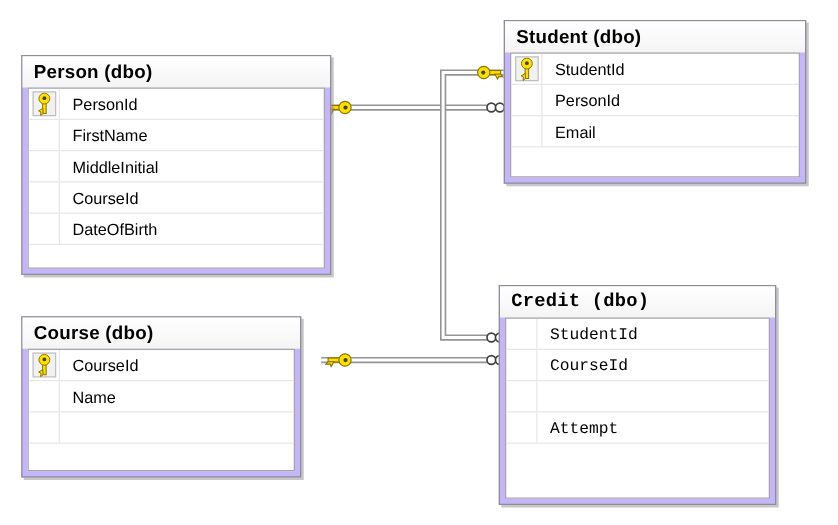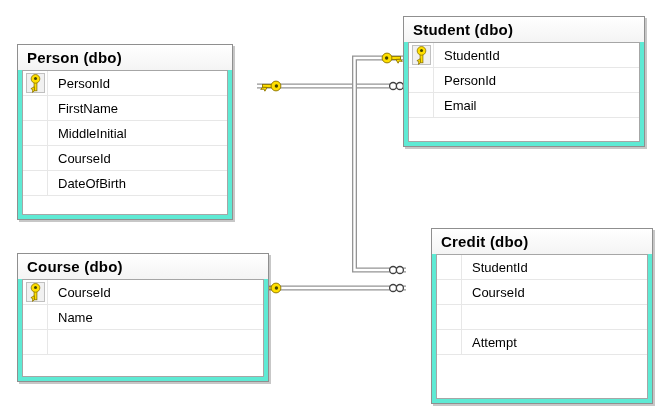--- a/index.html
+++ b/index.html
@@ -11,26 +11,26 @@
   *{box-sizing:border-box; margin:0; padding:0;}
   html,body{width:670px; height:420px; overflow:hidden;}
   body{background:var(--canvas-bg); font-family:"Liberation Sans", sans-serif;}
   #canvas{position:relative; width:670px; height:420px; background:var(--canvas-bg);}
   #connectors{position:absolute; left:0; top:0;}
   .tube-o{stroke:var(--connector-gray); stroke-width:5; fill:none; stroke-linejoin:miter;}
   .tube-i{stroke:#ffffff; stroke-width:2.4; fill:none; stroke-linejoin:miter;}
   .key-fill{fill:var(--key-yellow); stroke:var(--key-outline); stroke-width:0.9;}
   .key-hole{fill:#454500; stroke:none;}
   .inf{fill:#ffffff; stroke:var(--icon-stroke); stroke-width:1.3;}
-  .tbl{position:absolute; background:#5eead4; border:1px solid var(--table-border);
+  .tbl{position:absolute; background:#c4b5fd; border:1px solid var(--table-border);
        box-shadow:2px 2px 0 rgba(130,130,130,0.45);}
-  #tbl-person{left:17px; top:44px; width:216px; height:176px;}
+  #tbl-person{left:17px; top:44px; width:248px; height:176px;}
   #tbl-student{left:403px; top:16px; width:242px; height:131px;}
-  #tbl-course{left:17px; top:253px; width:252px; height:129px;}
-  #tbl-credit{left:431px; top:228px; width:222px; height:176px;}
+  #tbl-course{left:17px; top:253px; width:224px; height:129px;}
+  #tbl-credit{left:399px; top:228px; width:222px; height:176px;font-family:Liberation Mono, monospace;}
   .tbl-header{height:25px; display:flex; align-items:center; padding-left:9px;
        background:linear-gradient(#ffffff,#f4f4f4); cursor:default;}
   .tbl-title{font-size:15px; font-weight:bold; color:var(--text-color); letter-spacing:0.2px;}
   .tbl-grid{position:absolute; left:4px; right:4px; top:25px; bottom:4px;
        border:1px solid var(--grid-border); background:#fff; overflow:hidden;}
   .row{height:25px; display:flex; border-bottom:1px solid var(--row-separator);}
   .icon-cell{width:25px; flex:none; border-right:1px solid var(--row-separator);
        display:flex; align-items:center; justify-content:center;}
   .name-cell{flex:1; display:flex; align-items:center; padding-left:10px;
        font-size:13px; color:var(--text-color); white-space:nowrap;}

